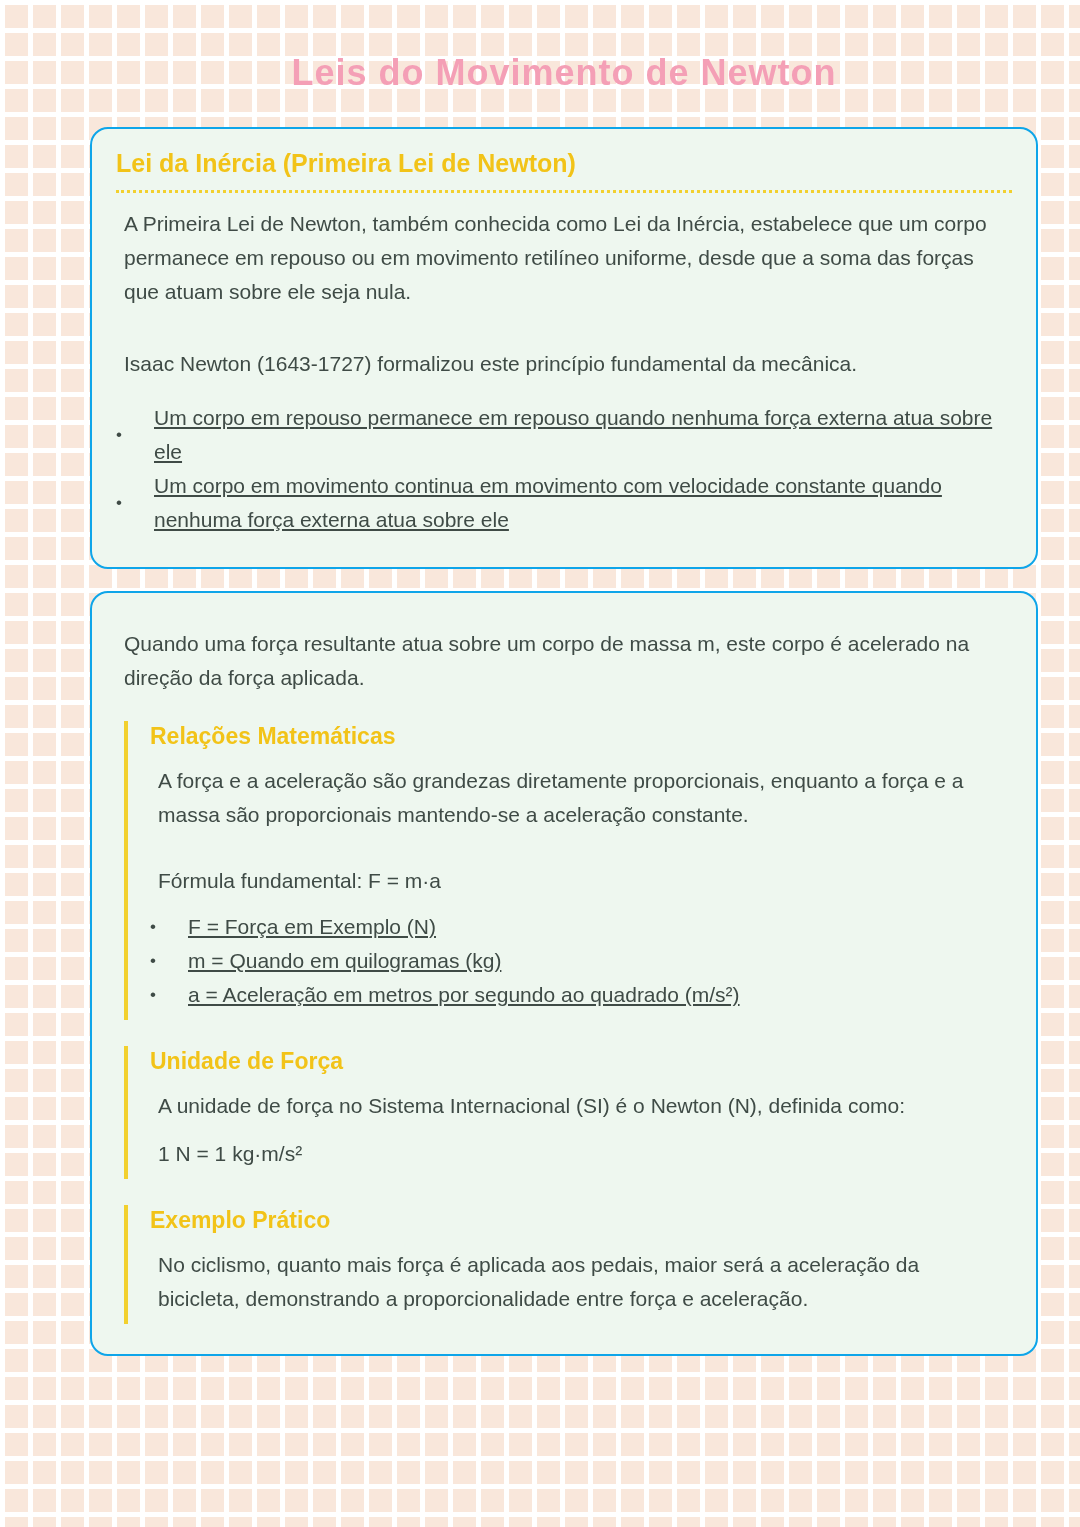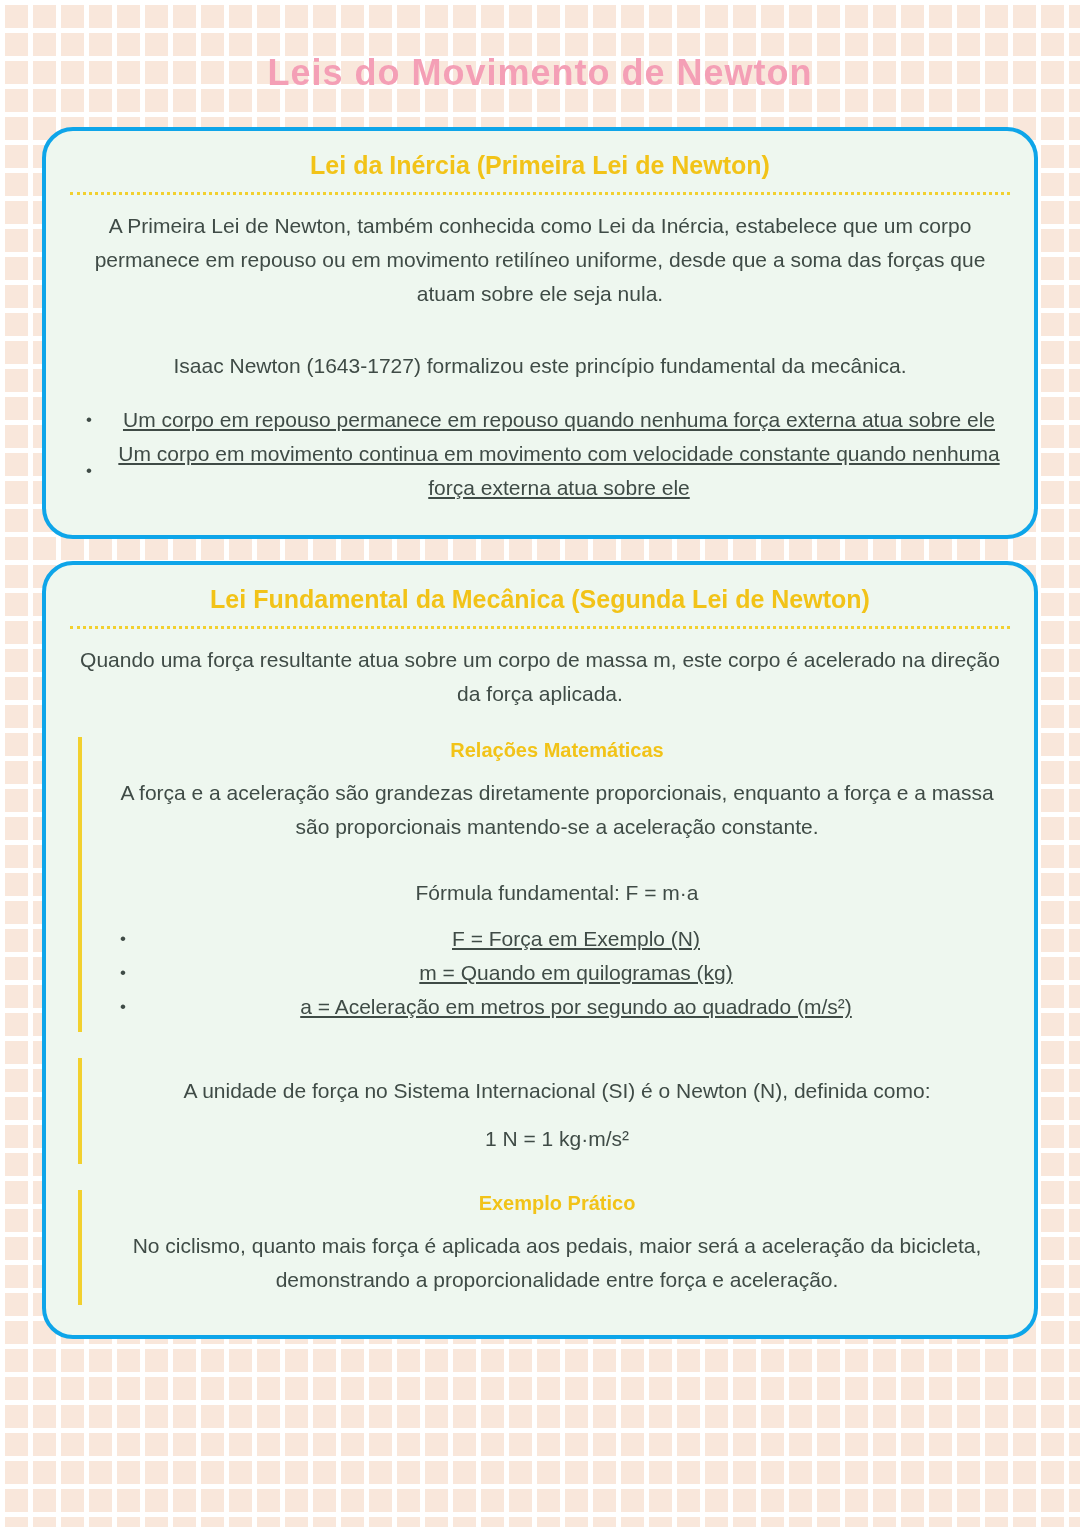--- a/index.html
+++ b/index.html
@@ -8,39 +8,38 @@
     width: 1080px;
     height: 1527px;
     overflow: hidden;
     font-family: "Liberation Sans", sans-serif;
     background-color: #f9e7db;
     background-image:
       linear-gradient(to right, #ffffff 5px, transparent 5px),
       linear-gradient(to bottom, #ffffff 5px, transparent 5px);
     background-size: 28px 28px;
   }
-  .page { width: 1080px; height: 1324px; position: relative; }
+  .page { width: 1080px; height: 1324px; position: relative; padding-left: 48px; }
 
   .page-title {
     margin: 0;
     padding: 52px 0 0;
     text-align: center;
     font-size: 36px;
     font-weight: bold;
     letter-spacing: 1px;
     color: #f49fb6;
   }
 
   .card {
     margin: 33px 42px 0;
     background: #eef7ef;
-    border: 4px solid #0ea5e9;
-    border-radius: 31px;
+    border: 2px solid #0ea5e9;
+    border-radius: 18px;
     padding: 20px 24px 30px;
-    text-align: center;
   }
   .card + .card { margin-top: 22px; }
 
   .card-heading {
     margin: 0;
     font-size: 25px;
     font-weight: bold;
     color: #f2c318;
     padding-bottom: 12px;
     border-bottom: 3px dotted #f2d02e;
@@ -74,21 +73,21 @@
   }
   .bullet-text { flex: 1; text-decoration: underline; }
 
   .subsection {
     margin: 26px 0 0 8px;
     border-left: 4px solid #f2d02e;
     padding: 2px 0 8px 22px;
   }
   .sub-heading {
     margin: 0;
-    font-size: 20px;
+    font-size: 23px;
     font-weight: bold;
     color: #f2c318;
   }
   .subsection .body-text { margin-top: 14px; }
   .subsection .formula { margin-top: 32px; }
   .subsection .bullet-list { margin-top: 12px; }
 </style>
 </head>
 <body>
 
@@ -106,21 +105,20 @@
         <span class="bullet-text">Um corpo em repouso permanece em repouso quando nenhuma força externa atua sobre ele</span>
       </li>
       <li class="bullet-item">
         <span class="bullet-dot">•</span>
         <span class="bullet-text">Um corpo em movimento continua em movimento com velocidade constante quando nenhuma força externa atua sobre ele</span>
       </li>
     </ul>
   </section>
 
   <section class="card">
-    <h2 class="card-heading">Lei Fundamental da Mecânica (Segunda Lei de Newton)</h2>
     <p class="body-text">Quando uma força resultante atua sobre um corpo de massa m, este corpo é acelerado na direção da força aplicada.</p>
 
     <div class="subsection">
       <h3 class="sub-heading">Relações Matemáticas</h3>
       <p class="body-text">A força e a aceleração são grandezas diretamente proporcionais, enquanto a força e a massa são proporcionais mantendo-se a aceleração constante.</p>
       <p class="body-text formula">Fórmula fundamental: F = m·a</p>
       <ul class="bullet-list">
         <li class="bullet-item">
           <span class="bullet-dot">•</span>
           <span class="bullet-text">F = Força em Exemplo (N)</span>
@@ -130,20 +128,21 @@
           <span class="bullet-text">m = Quando em quilogramas (kg)</span>
         </li>
         <li class="bullet-item">
           <span class="bullet-dot">•</span>
           <span class="bullet-text">a = Aceleração em metros por segundo ao quadrado (m/s²)</span>
         </li>
       </ul>
     </div>
 
     <div class="subsection">
+      <h3 class="sub-heading">Unidade de Força</h3>
       <p class="body-text">A unidade de força no Sistema Internacional (SI) é o Newton (N), definida como:</p>
       <p class="body-text para-tight">1 N = 1 kg·m/s²</p>
     </div>
 
     <div class="subsection">
       <h3 class="sub-heading">Exemplo Prático</h3>
       <p class="body-text">No ciclismo, quanto mais força é aplicada aos pedais, maior será a aceleração da bicicleta, demonstrando a proporcionalidade entre força e aceleração.</p>
     </div>
   </section>
 

